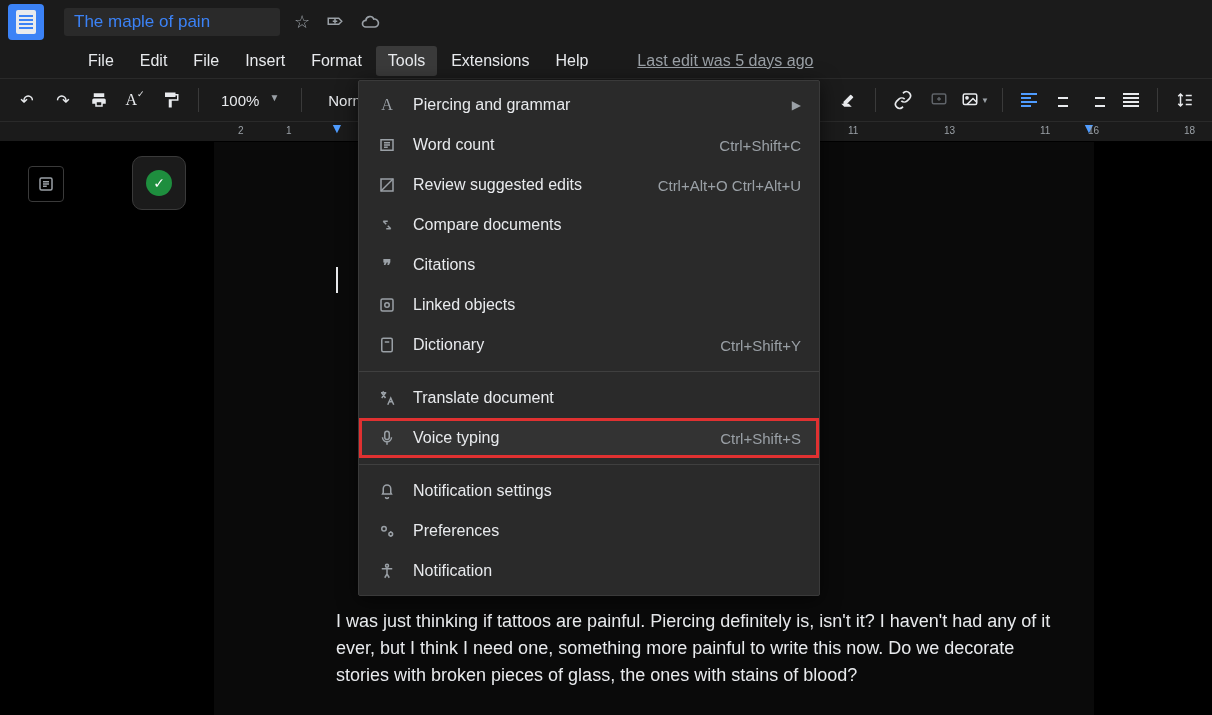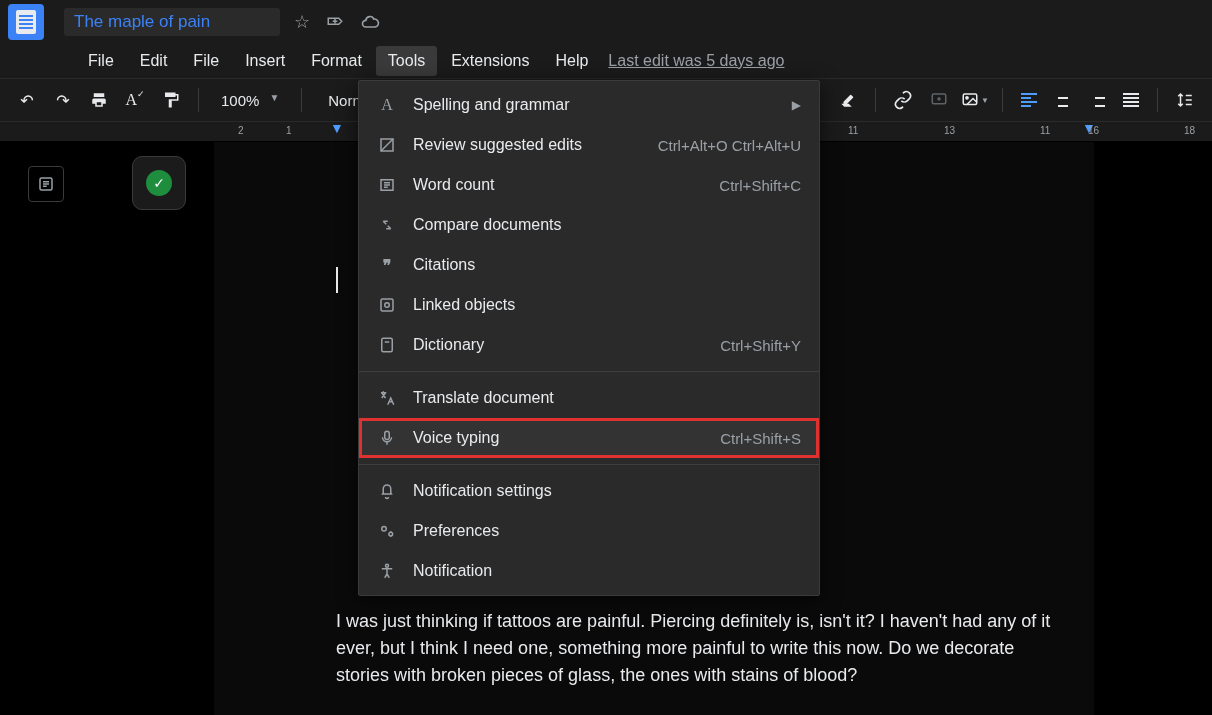--- a/index.html
+++ b/index.html
@@ -11,21 +11,21 @@
   .docs-icon-inner { width: 20px; height: 24px; background: linear-gradient(#e8eaed,#e8eaed); border-radius: 2px; position:relative; }
   .docs-icon-inner::before { content:""; position:absolute; left:3px; top:5px; right:3px; height:2px; background:#3b82f6; box-shadow:0 4px 0 #3b82f6,0 8px 0 #3b82f6,0 12px 0 #3b82f6; }
   .title-input { background: #2a2a2a; color: #3b82f6; font-size: 17px; border: none; padding: 4px 10px; border-radius: 3px; width: 216px; }
   .title-icons { display:flex; gap:16px; margin-left:14px; align-items:center; }
   .title-icons span { color:#9aa0a6; font-size:18px; cursor:pointer; }
 
   
   .menubar { display:flex; align-items:center; height:34px; padding-left:76px; background:#1b1b1b; gap:2px; }
   .menu-item { padding:6px 12px; font-size:16px; color:#e8eaed; cursor:pointer; border-radius:3px; }
   .menu-item.active { background:#3a3a3a; }
-  .last-edit { margin-left:6px; color:#9aa0a6; text-decoration: underline; font-size:16px; cursor:pointer; }
+  .last-edit { margin-left:35px; color:#9aa0a6; text-decoration: underline; font-size:16px; cursor:pointer; }
 
   
   .toolbar { display:flex; align-items:center; height:44px; background:#1b1b1b; border-top:1px solid #2a2a2a; border-bottom:1px solid #2a2a2a; padding:0 12px; gap:6px; }
   .tbtn { width:30px; height:30px; display:flex; align-items:center; justify-content:center; color:#e8eaed; cursor:pointer; font-size:16px; }
   .tsep { width:1px; height:24px; background:#3a3a3a; margin:0 6px; }
   .zoom-box { display:flex; align-items:flex-start; gap:10px; padding:0 10px; color:#e8eaed; font-size:15px; cursor:pointer; }
   .style-box { padding:0 14px; color:#e8eaed; font-size:15px; }
   .toolbar-right { margin-left:auto; display:flex; align-items:center; gap:6px; }
   .align-btn { width:28px; height:28px; display:flex; align-items:center; justify-content:center; cursor:pointer; }
   .align-lines { width:16px; display:flex; flex-direction:column; gap:2px; }
@@ -211,42 +211,42 @@
   </div>
   <div class="page">
     <div class="cursor"></div>
     <div class="body-text">I was just thinking if tattoos are painful. Piercing definitely is, isn't it? I haven't had any of it ever, but I think I need one, something more painful to write this now. Do we decorate stories with broken pieces of glass, the ones with stains of blood?</div>
   </div>
 </div>
 
 <div class="dropdown">
   <div class="dd-item">
     <span class="dd-icon" style="font-family:serif;">A</span>
-    <span class="dd-label">Spelling and grammar</span>
+    <span class="dd-label">Piercing and grammar</span>
     <span class="dd-arrow">▶</span>
+  </div>
+  <div class="dd-item">
+    <span class="dd-icon">
+        <svg width="18" height="18" viewBox="0 0 24 24" fill="none" stroke="#9aa0a6" stroke-width="2">
+          <rect x="4" y="5" width="16" height="14"></rect>
+          <path d="M8 9h8M8 12h8M8 15h5"></path>
+        </svg>
+      </span>
+    <span class="dd-label">Word count</span>
+    <span class="dd-shortcut">Ctrl+Shift+C</span>
   </div>
   <div class="dd-item">
     <span class="dd-icon">
         <svg width="18" height="18" viewBox="0 0 24 24" fill="none" stroke="#9aa0a6" stroke-width="2">
           <rect x="4" y="4" width="16" height="16"></rect>
           <path d="M4 20L20 4"></path>
         </svg>
       </span>
     <span class="dd-label">Review suggested edits</span>
     <span class="dd-shortcut">Ctrl+Alt+O Ctrl+Alt+U</span>
-  </div>
-  <div class="dd-item">
-    <span class="dd-icon">
-        <svg width="18" height="18" viewBox="0 0 24 24" fill="none" stroke="#9aa0a6" stroke-width="2">
-          <rect x="4" y="5" width="16" height="14"></rect>
-          <path d="M8 9h8M8 12h8M8 15h5"></path>
-        </svg>
-      </span>
-    <span class="dd-label">Word count</span>
-    <span class="dd-shortcut">Ctrl+Shift+C</span>
   </div>
   <div class="dd-item">
     <span class="dd-icon">
         <svg width="18" height="18" viewBox="0 0 24 24" fill="none" stroke="#9aa0a6" stroke-width="2">
           <path d="M7 7h6M17 17h-6M7 7l4 4M17 17l-4-4"></path>
         </svg>
       </span>
     <span class="dd-label">Compare documents</span>
   </div>
   <div class="dd-item">

